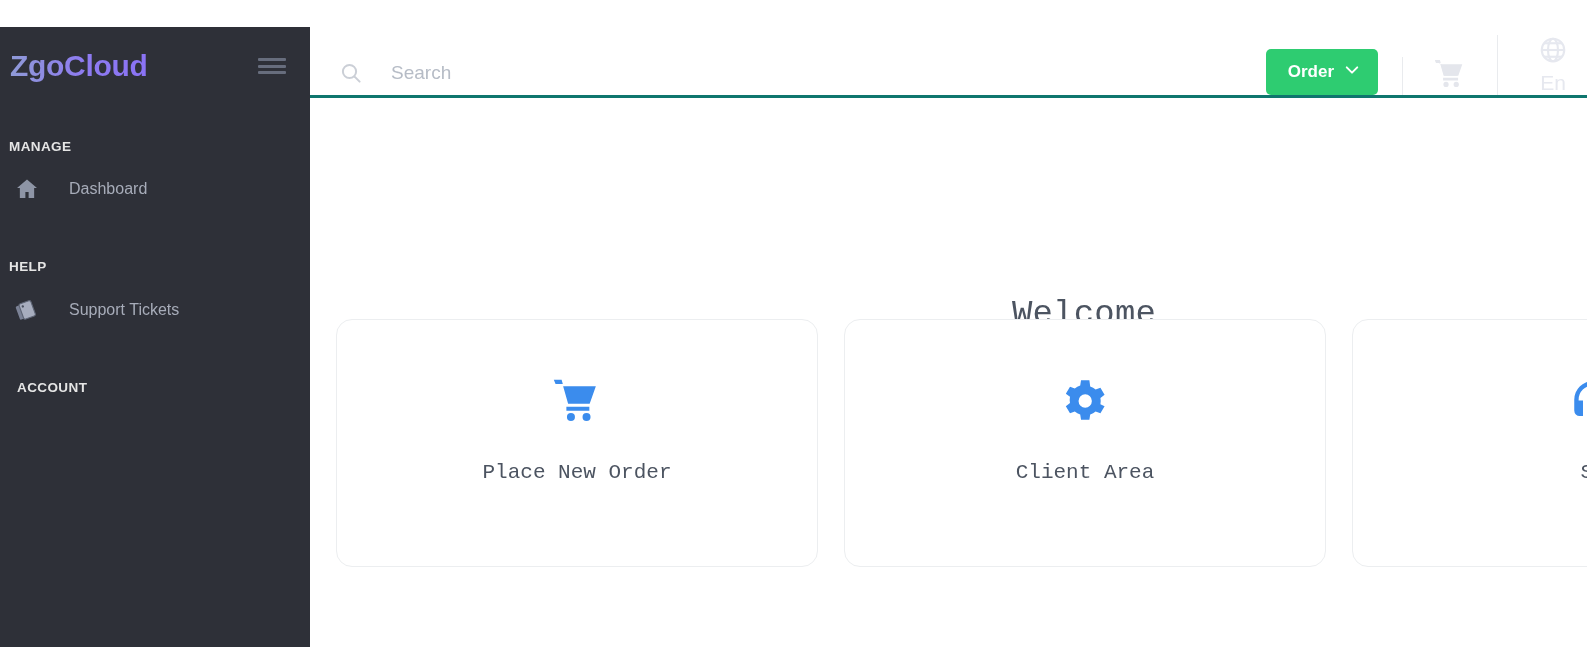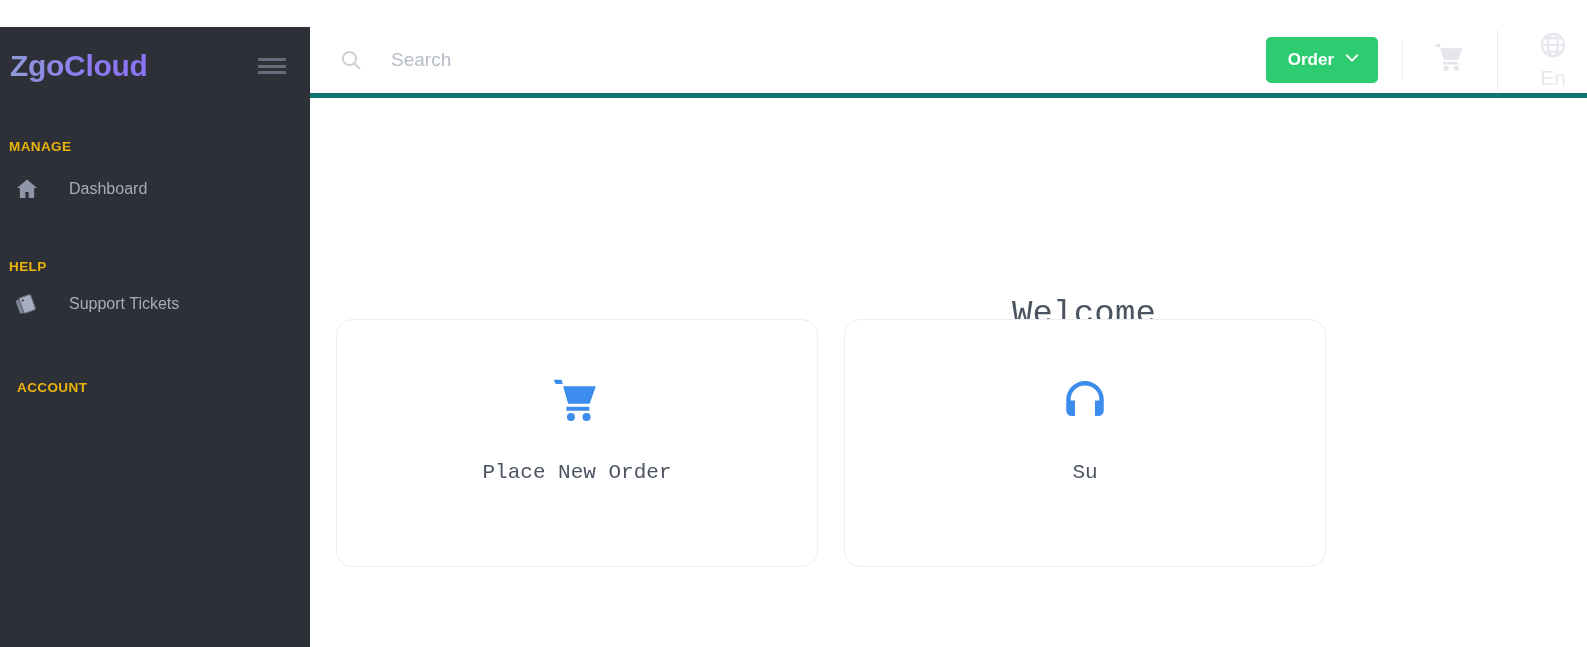--- a/index.html
+++ b/index.html
@@ -61,41 +61,41 @@
   }
   .hamburger span {
     display: block;
     height: 3px;
     width: 100%;
     background: #676d7d;
     border-radius: 1px;
   }
 
   .nav-section-label {
-    color: #eab308;
+    color: #e5e5e5;
     font-size: 13.5px;
     font-weight: bold;
     letter-spacing: 0.4px;
     padding: 0 0 0 9px;
   }
   .sec-manage  { position: absolute; top: 112px; left: 0; }
   .sec-help    { position: absolute; top: 232px; left: 0; }
   .sec-account { position: absolute; top: 353px; left: 8px; }
 
   .nav-item {
     position: absolute;
     left: 0;
     width: 310px;
     height: 40px;
     display: flex;
     align-items: center;
     cursor: pointer;
   }
   .nav-item.ni-dashboard { top: 142px; }
-  .nav-item.ni-tickets   { top: 257px; text-align: center; }
+  .nav-item.ni-tickets   { top: 263px; text-align: center; }
 
   .nav-icon {
     width: 46px;
     min-width: 46px;
     display: flex;
     align-items: center;
     justify-content: center;
     padding-left: 8px;
   }
   .nav-label {
@@ -108,23 +108,23 @@
   .main {
     flex: 1;
     height: 647px;
     background: #ffffff;
     position: relative;
     overflow: hidden;
   }
 
   .topbar {
     height: 71px;
-    border-bottom: 5px solid #0f766e;
-    display: flex;
-    align-items: center;
+    border-bottom: 3px solid #0f766e;
+    display: flex;
+    align-items: flex-end;
     background: #fff;
   }
 
   .search-wrap {
     flex: 1;
     display: flex;
     align-items: center;
     padding-left: 29px;
   }
   .search-icon { width: 24px; height: 24px; opacity: .85; }
@@ -339,20 +339,28 @@
           <div class="card-icon">
             <svg width="52" height="52" viewBox="0 0 24 24" fill="#3b8ced">
               <path d="M1.3 2.2h3.6l.55 2H2.1zM5.6 5.2h15.1l-2.85 8.1H7.9zM7.1 14.6h10.6v1.9H7.1z"></path>
               <circle cx="9.2" cy="19.4" r="1.85"></circle>
               <circle cx="16.4" cy="19.4" r="1.85"></circle>
             </svg>
           </div>
           <div class="card-label">Place New Order</div>
         </div>
 
+        <div class="card">
+          <div class="card-icon">
+            <svg width="50" height="50" viewBox="0 0 24 24" fill="#3b8ced">
+              <path d="M19.4 13.5a7.6 7.6 0 0 0 0-3l2-1.5-2-3.4-2.3.9a7.6 7.6 0 0 0-2.6-1.5L14.1 2h-4l-.4 2.5a7.6 7.6 0 0 0-2.6 1.5l-2.3-.9-2 3.4 2 1.5a7.6 7.6 0 0 0 0 3l-2 1.5 2 3.4 2.3-.9a7.6 7.6 0 0 0 2.6 1.5l.4 2.5h4l.4-2.5a7.6 7.6 0 0 0 2.6-1.5l2.3.9 2-3.4zM12.1 15.2a3.2 3.2 0 1 1 0-6.4 3.2 3.2 0 0 1 0 6.4z"></path>
+            </svg>
+          </div>
+          <div class="card-label">Client Area</div>
+        </div>
 
         <div class="card">
           <div class="card-icon">
             <svg width="50" height="50" viewBox="0 0 24 24" fill="#3b8ced">
               <path d="M12 2.4A9 9 0 0 0 3 11.4v5.2a2.6 2.6 0 0 0 2.6 2.6h1.6v-7.4H5.1v-.4a6.9 6.9 0 0 1 13.8 0v.4h-2.1v7.4h1.6A2.6 2.6 0 0 0 21 16.6v-5.2a9 9 0 0 0-9-9z"></path>
             </svg>
           </div>
           <div class="card-label">Su</div>
         </div>
 

